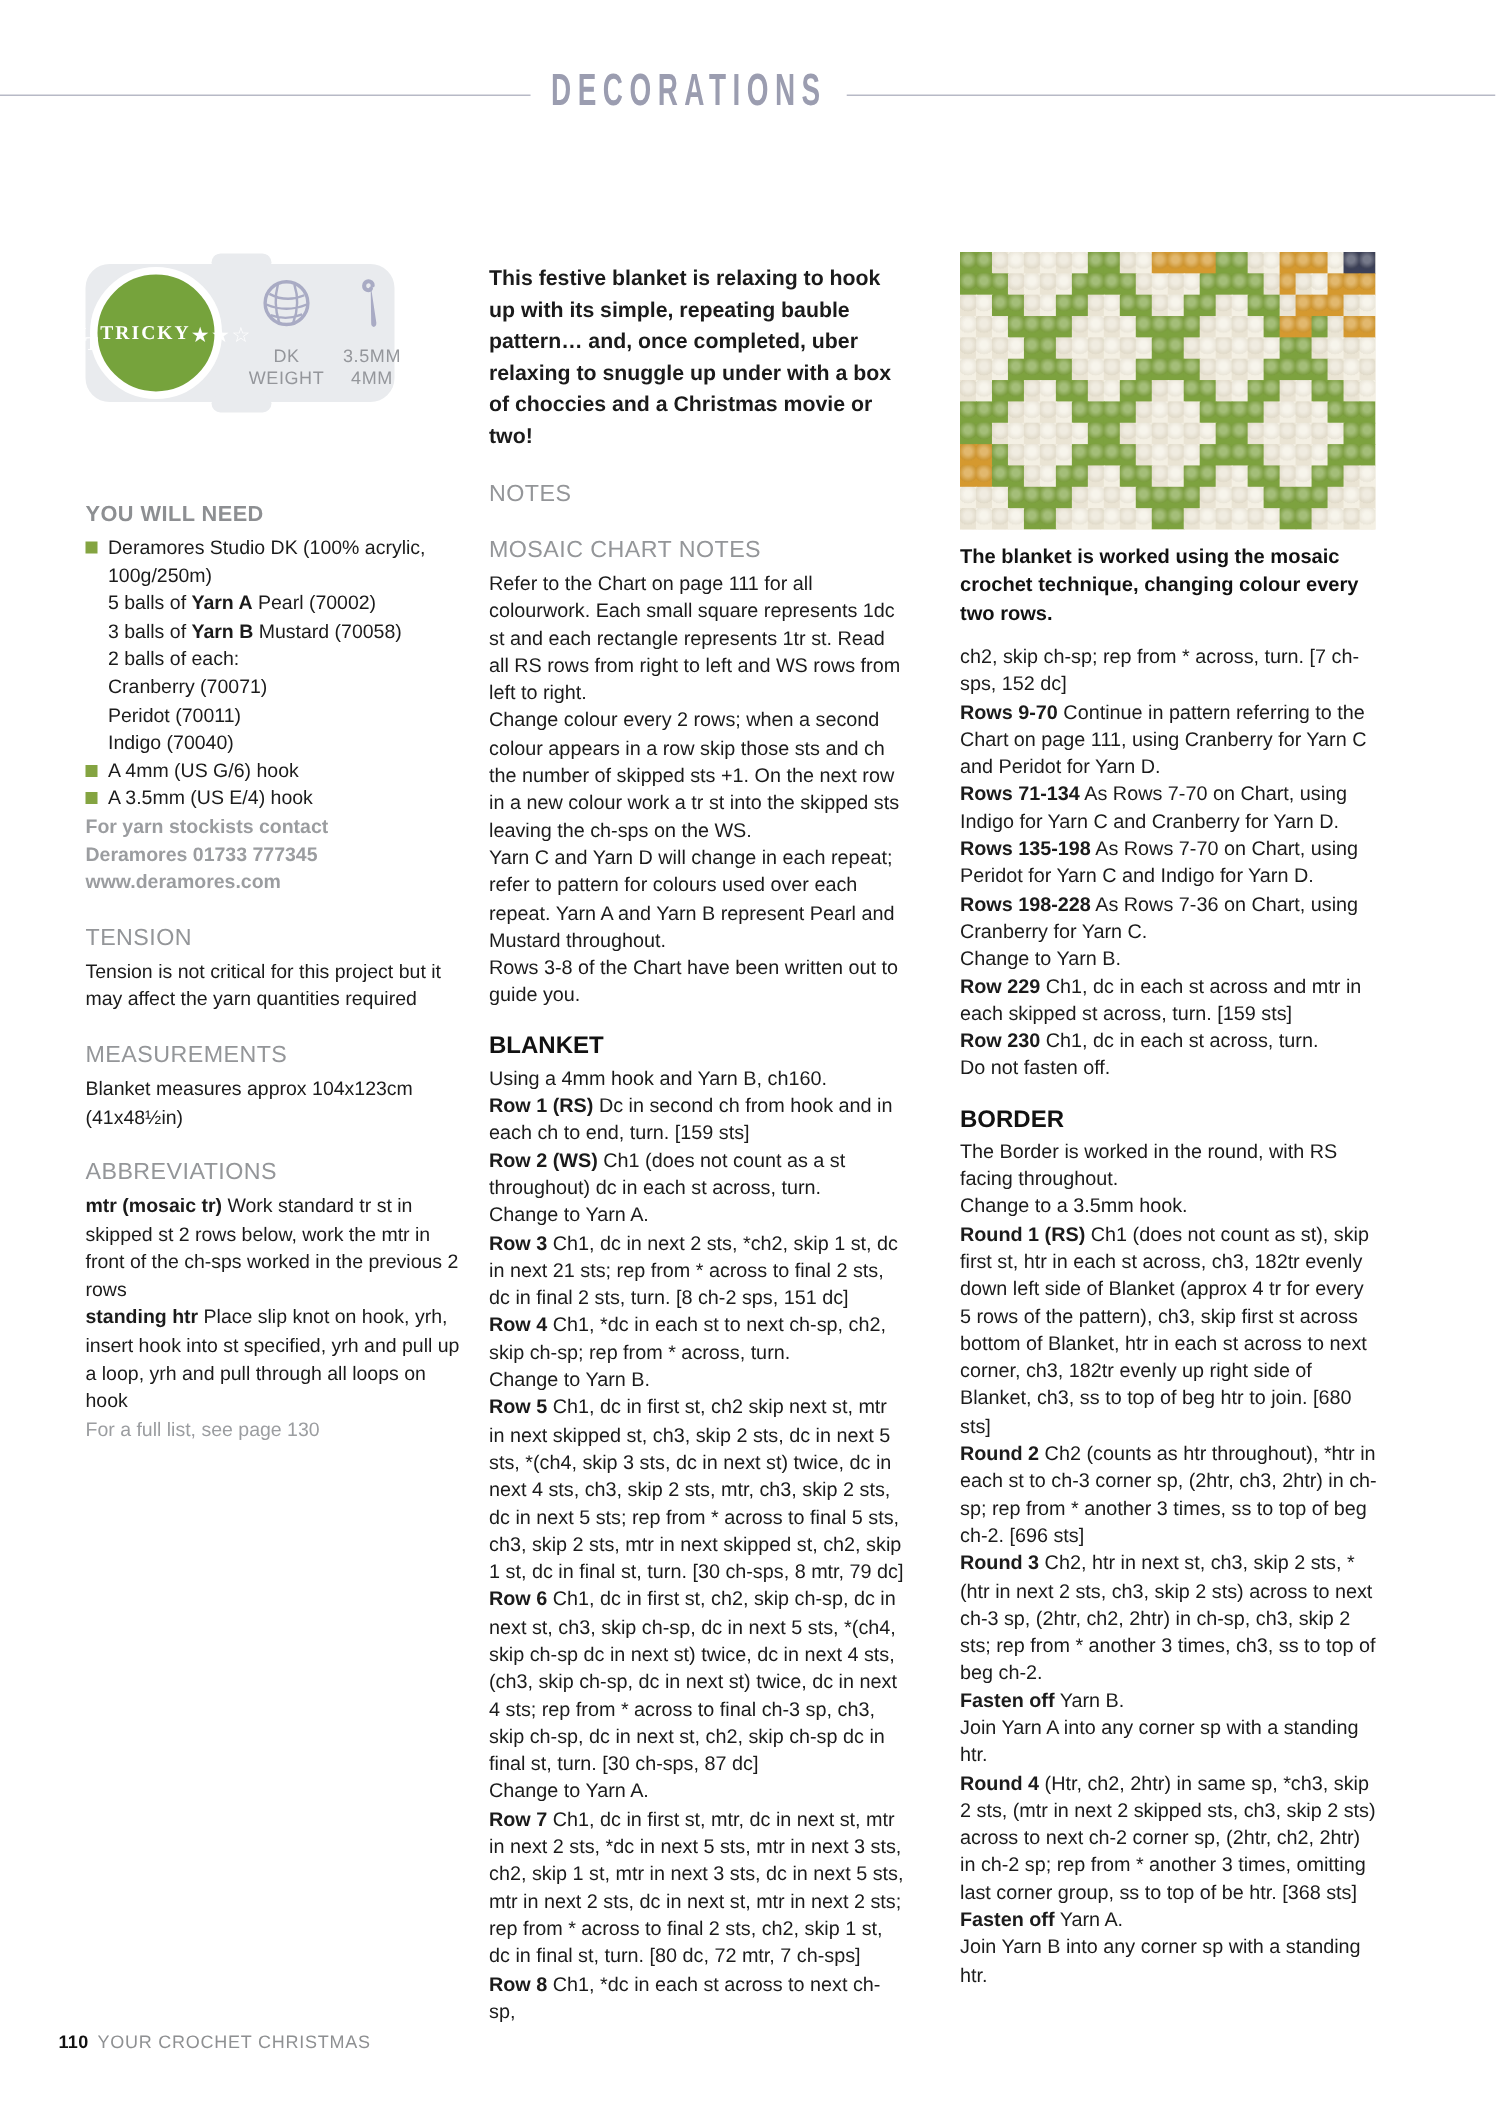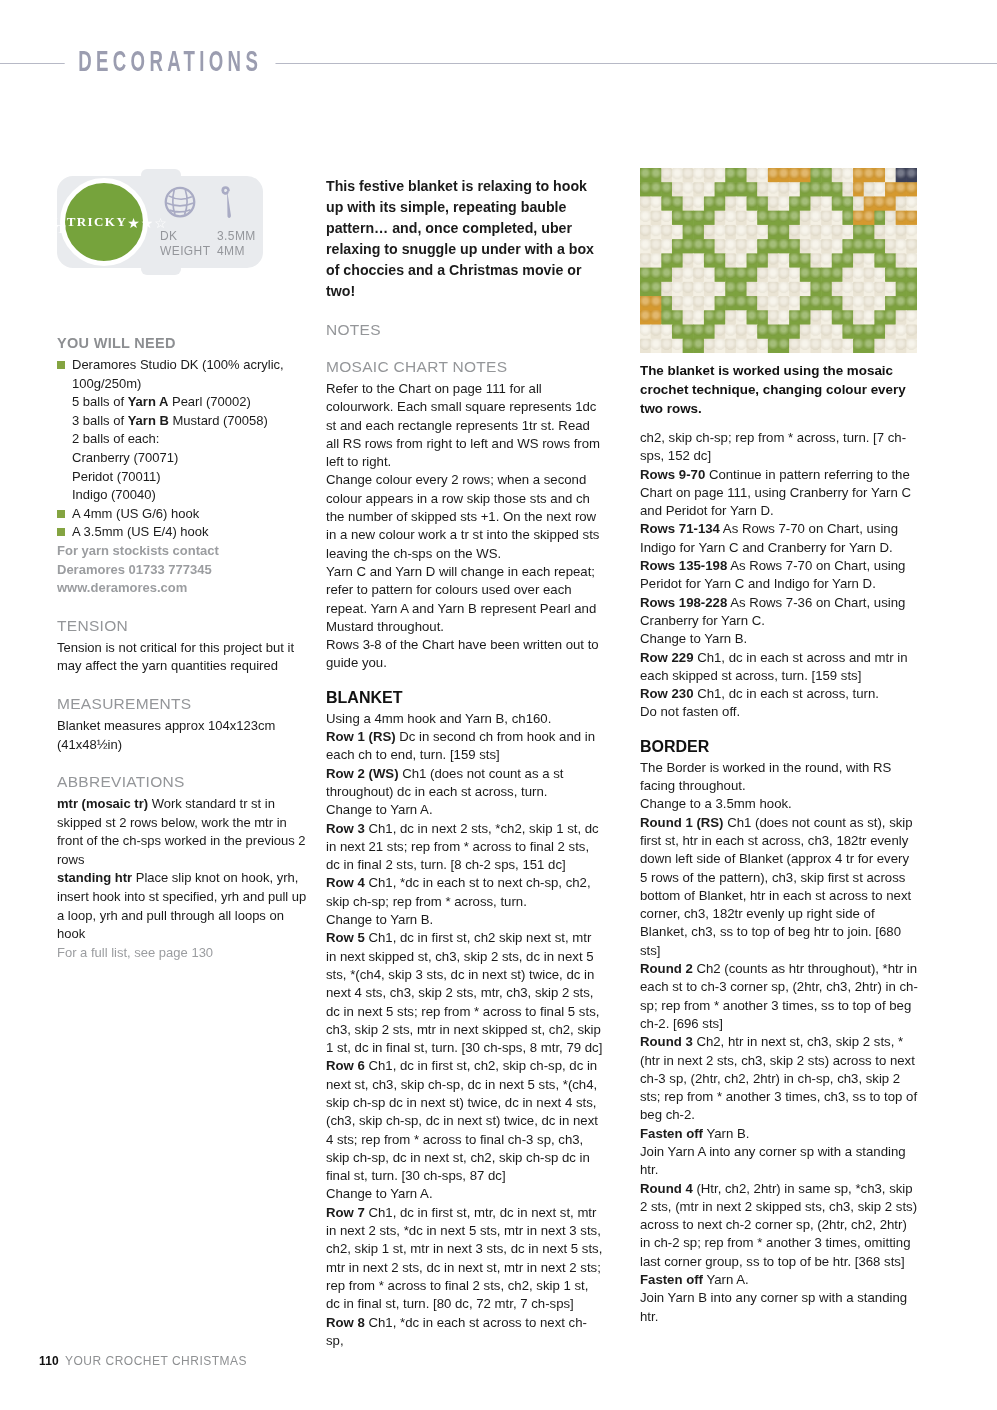--- a/index.html
+++ b/index.html
@@ -2,40 +2,40 @@
 <html><head>
 <meta charset="utf-8">
 <style>
   html,body{margin:0;padding:0;}
   body{
     width:997px;height:1410px;position:relative;background:#ffffff;
     font-family:"Liberation Sans", sans-serif;color:#1b1b1b;overflow:hidden;
   }
   
   .header-rule{position:absolute;top:63px;left:0;width:997px;height:1px;background:#b7b9c6;}
-  .header-wrap{position:absolute;top:44px;left:0;width:919px;text-align:left;}
+  .header-wrap{position:absolute;top:44px;left:0;width:919px;text-align:center;}
   .header-title{
     display:inline-block;background:#ffffff;padding:0 22px;
     font-size:30px;font-weight:700;color:#9b9db0;letter-spacing:7px;
     transform:scaleX(.62);transform-origin:center;white-space:nowrap;
   }
   
   .badge{position:absolute;left:57px;top:176px;width:206px;height:92px;background:#e9ebee;border-radius:16px;}
   .badge::before,.badge::after{content:'';position:absolute;left:84px;width:40px;height:12px;background:#e9ebee;border-radius:7px;}
   .badge::before{top:-7px;}
   .badge::after{bottom:-7px;}
   .difficulty-circle{
     position:absolute;left:3px;top:2px;width:78px;height:78px;border-radius:50%;
     background:#76a33c;border:5px solid #ffffff;
     display:flex;flex-direction:row;align-items:center;justify-content:center;
     color:#fff;text-align:center;
   }
   .difficulty-circle .dl{font-family:"Liberation Serif", serif;font-weight:700;font-size:13px;line-height:14px;letter-spacing:1.4px;}
   .difficulty-circle .stars{font-size:14px;line-height:16px;letter-spacing:1px;margin-top:2px;}
-  .badge-item{position:absolute;top:8px;width:62px;text-align:left;}
+  .badge-item{position:absolute;top:8px;width:62px;text-align:center;}
   .badge-item.yarn{left:103px;}
   .badge-item.hook{left:160px;}
   .badge-label{font-size:12px;line-height:14.5px;color:#94969b;letter-spacing:.4px;margin-top:3px;}
   
   .col{position:absolute;}
   .col-left{left:57px;top:297px;width:252px;margin-top:38px;}
   .col-mid{left:326px;top:176px;width:278px;}
   .col-right-text{left:640px;top:429px;width:278px;}
   .para{margin:0;font-size:13.2px;line-height:18.3px;color:#1b1b1b;}
   .col-left .para{font-size:13px;line-height:18.6px;}

